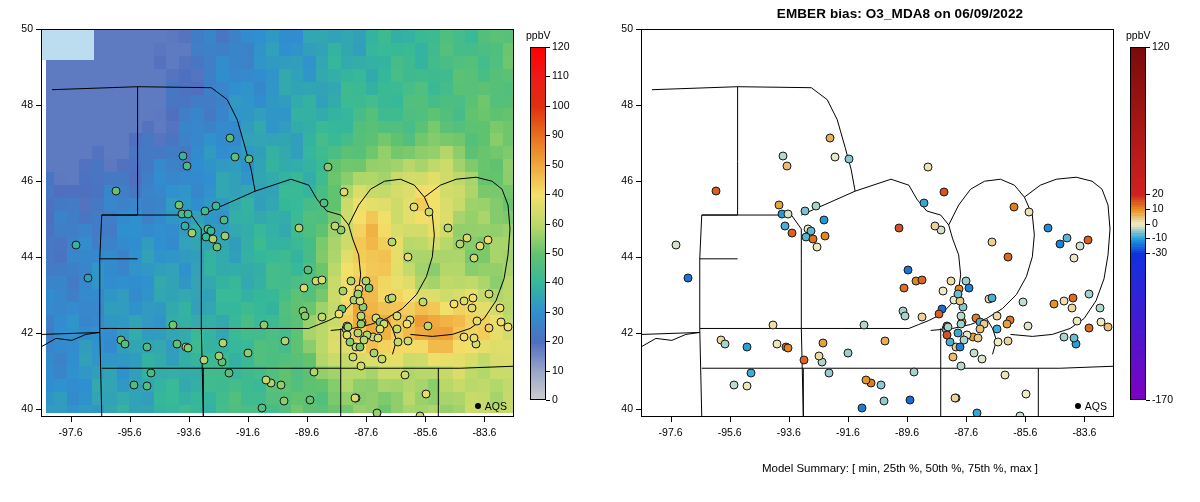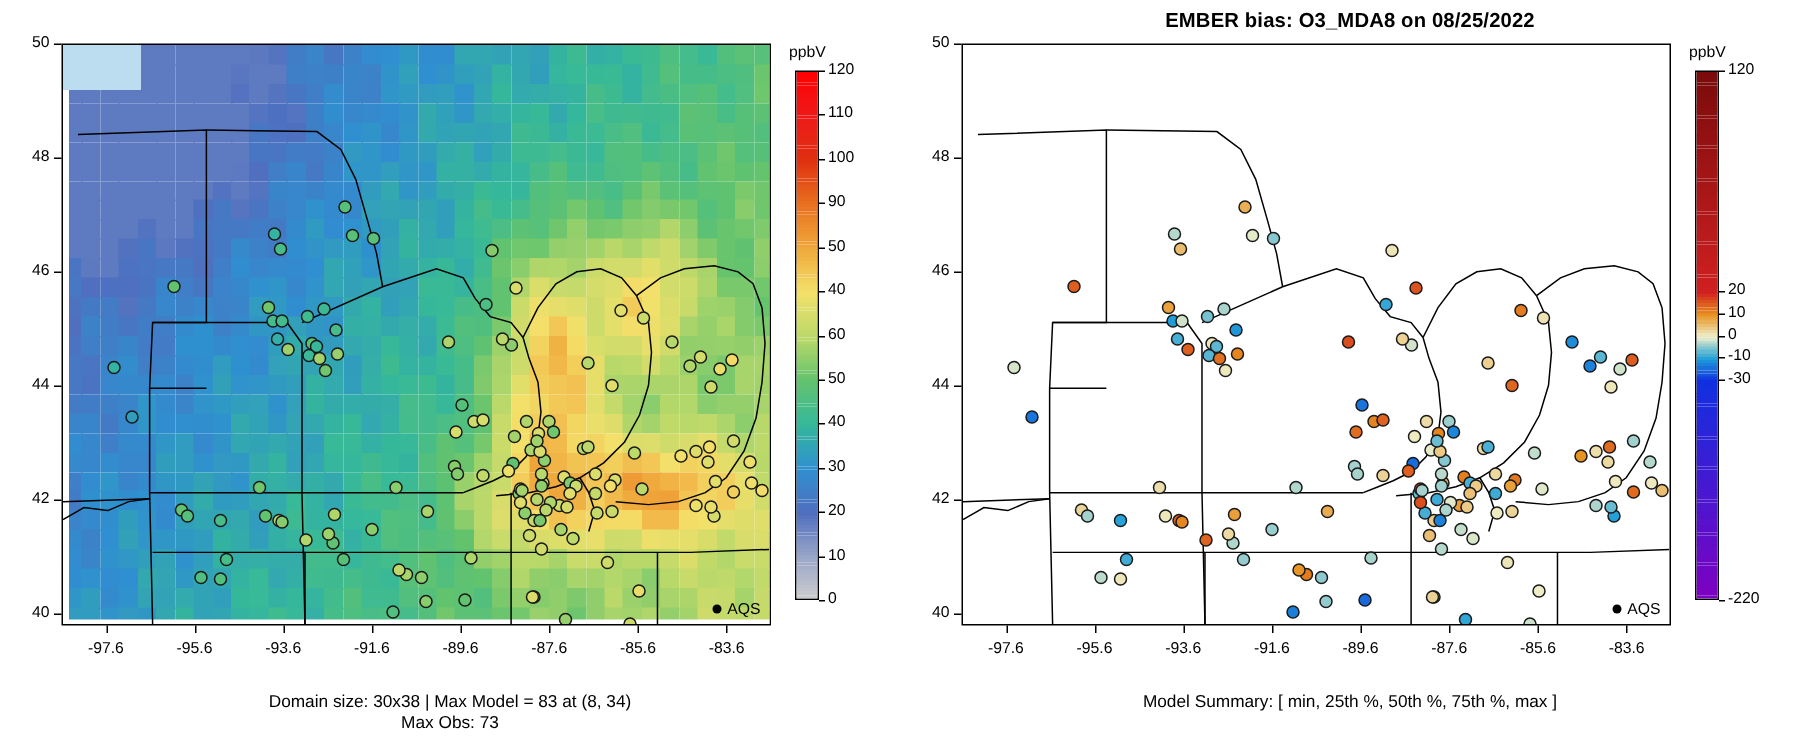--- a/index.html
+++ b/index.html
@@ -1414,22 +1414,20 @@
         <div class="tickmark-y" style="left: 36px; top: 257.235px;"></div>
         <div class="tick-y" style="left: 3px; top: 250.235px;">44</div>
         <div class="tickmark-y" style="left: 36px; top: 181.157px;"></div>
         <div class="tick-y" style="left: 3px; top: 174.157px;">46</div>
         <div class="tickmark-y" style="left: 36px; top: 105.078px;"></div>
         <div class="tick-y" style="left: 3px; top: 98.0784px;">48</div>
         <div class="tickmark-y" style="left: 36px; top: 29px;"></div>
         <div class="tick-y" style="left: 3px; top: 22px;">50</div>
       </div>
 
-    <div class="caption" style="top:462px">Domain size: 30x38 | Max Model = 83 at (8, 34)</div>
-    <div class="caption" style="top:476px">Max Obs: 73</div>
 
     <div class="cbar-wrap" id="model-cbar" style="left: 0px; top: 0px; width: 600px; height: 502px;">
         <div class="cbar" style="left: 530px; top: 47px; width: 16px; height: 353px;">
           <div class="cbar-seg" style="top:0.00px;height:2.81px;background:rgb(254,1,1)"></div>
           <div class="cbar-seg" style="top:2.21px;height:2.81px;background:rgb(253,3,3)"></div>
           <div class="cbar-seg" style="top:4.41px;height:2.81px;background:rgb(252,5,5)"></div>
           <div class="cbar-seg" style="top:6.62px;height:2.81px;background:rgb(251,7,7)"></div>
           <div class="cbar-seg" style="top:8.82px;height:2.81px;background:rgb(249,9,9)"></div>
           <div class="cbar-seg" style="top:11.03px;height:2.81px;background:rgb(248,11,11)"></div>
           <div class="cbar-seg" style="top:13.24px;height:2.81px;background:rgb(247,13,13)"></div>
@@ -1611,21 +1609,21 @@
         <div class="cbar-tickmark" style="left: 546px; top: 105.833px;"></div>
         <div class="cbar-label" style="left: 552px; top: 98.8333px;">100</div>
         <div class="cbar-tickmark" style="left: 546px; top: 76.4167px;"></div>
         <div class="cbar-label" style="left: 552px; top: 69.4167px;">110</div>
         <div class="cbar-tickmark" style="left: 546px; top: 47px;"></div>
         <div class="cbar-label" style="left: 552px; top: 40px;">120</div>
       </div>
   </div>
 
   <div class="panel panel-right">
-    <div class="title">EMBER bias: O3_MDA8 on 08/25/2022</div>
+    <div class="title">EMBER bias: O3_MDA8 on 06/09/2022</div>
 
     <div class="plotbox" id="bias-plot">
       <svg class="mapsvg" viewBox="0 0 473 388" preserveAspectRatio="none">
         <g fill="none" stroke="#000" stroke-width="1">
           <path d="M10 60 L96 57 L96 132 L96 186 L60 186"></path>
           <path d="M96 57 L170 58 L186 70 L196 90 L204 118 L210 140 L214 162"></path>
           <path d="M96 186 L60 186 L58 230 L58 300 L60 388"></path>
           <path d="M96 186 L150 186 L160 200 L160 230 L160 300 L162 388"></path>
           <path d="M58 300 L160 300"></path>
           <path d="M58 230 L96 230"></path>
@@ -1979,21 +1977,21 @@
           <div class="cbar-seg" style="top:337.56px;height:2.81px;background:rgb(117,5,195)"></div>
           <div class="cbar-seg" style="top:339.76px;height:2.81px;background:rgb(119,4,195)"></div>
           <div class="cbar-seg" style="top:341.97px;height:2.81px;background:rgb(120,3,194)"></div>
           <div class="cbar-seg" style="top:344.18px;height:2.81px;background:rgb(122,3,194)"></div>
           <div class="cbar-seg" style="top:346.38px;height:2.81px;background:rgb(124,2,193)"></div>
           <div class="cbar-seg" style="top:348.59px;height:2.81px;background:rgb(125,1,193)"></div>
           <div class="cbar-seg" style="top:350.79px;height:2.81px;background:rgb(127,0,192)"></div>
         </div>
         <div class="cbar-title" style="left: 526px; top: 29px;">ppbV</div>
         <div class="cbar-tickmark" style="left: 546px; top: 400px;"></div>
-        <div class="cbar-label" style="left: 552px; top: 393px;">-220</div>
+        <div class="cbar-label" style="left: 552px; top: 393px;">-170</div>
         <div class="cbar-tickmark" style="left: 546px; top: 252.917px;"></div>
         <div class="cbar-label" style="left: 552px; top: 245.917px;">-30</div>
         <div class="cbar-tickmark" style="left: 546px; top: 238.208px;"></div>
         <div class="cbar-label" style="left: 552px; top: 231.208px;">-10</div>
         <div class="cbar-tickmark" style="left: 546px; top: 223.5px;"></div>
         <div class="cbar-label" style="left: 552px; top: 216.5px;">0</div>
         <div class="cbar-tickmark" style="left: 546px; top: 208.792px;"></div>
         <div class="cbar-label" style="left: 552px; top: 201.792px;">10</div>
         <div class="cbar-tickmark" style="left: 546px; top: 194.083px;"></div>
         <div class="cbar-label" style="left: 552px; top: 187.083px;">20</div>

